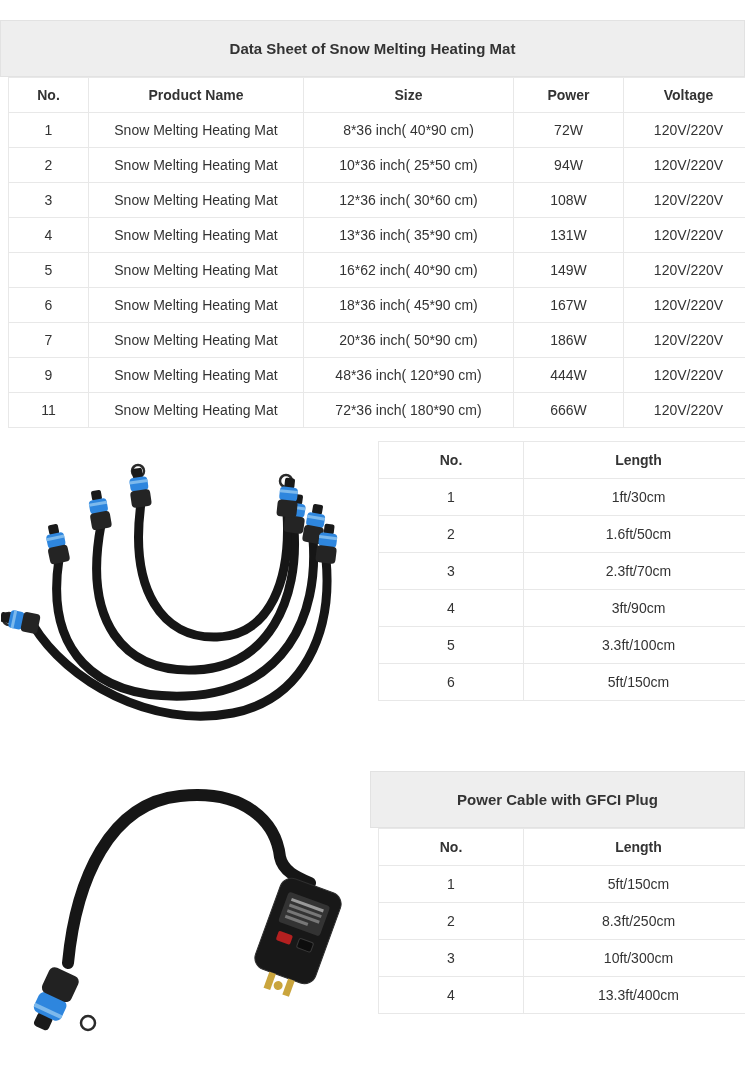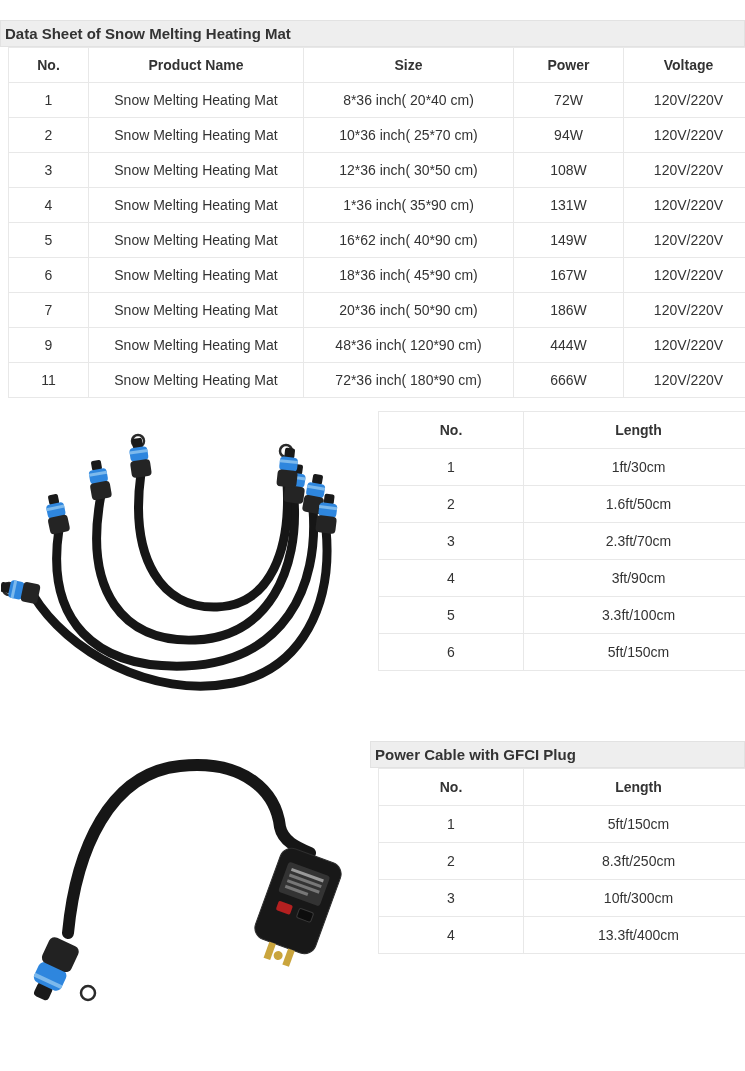--- a/index.html
+++ b/index.html
@@ -12,24 +12,25 @@
   .page {
     width: 745px;
     margin: 0 auto;
     background: #fff;
     padding-top: 20px;
     padding-bottom: 30px;
   }
   .section-title {
     background: #eeeeee;
     border: 1px solid #e2e2e2;
+    text-align: center;
     font-weight: bold;
     font-size: 15px;
     color: #333;
-    padding: 4px 4px;
+    padding: 19px 4px;
   }
   table {
     width: 100%;
     border-collapse: collapse;
     table-layout: fixed;
     margin-left: 8px;
   }
   th, td {
     border: 1px solid #e8e8e8;
     text-align: center;
@@ -72,42 +73,42 @@
           <th>Product Name</th>
           <th>Size</th>
           <th>Power</th>
           <th>Voltage</th>
         </tr>
       </thead>
       <tbody>
         <tr>
           <td>1</td>
           <td>Snow Melting Heating Mat</td>
-          <td>8*36 inch( 20*40 cm)</td>
+          <td>8*36 inch( 40*90 cm)</td>
           <td>72W</td>
           <td>120V/220V</td>
         </tr>
         <tr>
           <td>2</td>
           <td>Snow Melting Heating Mat</td>
-          <td>10*36 inch( 25*70 cm)</td>
+          <td>10*36 inch( 25*50 cm)</td>
           <td>94W</td>
           <td>120V/220V</td>
         </tr>
         <tr>
           <td>3</td>
           <td>Snow Melting Heating Mat</td>
-          <td>12*36 inch( 30*50 cm)</td>
+          <td>12*36 inch( 30*60 cm)</td>
           <td>108W</td>
           <td>120V/220V</td>
         </tr>
         <tr>
           <td>4</td>
           <td>Snow Melting Heating Mat</td>
-          <td>1*36 inch( 35*90 cm)</td>
+          <td>13*36 inch( 35*90 cm)</td>
           <td>131W</td>
           <td>120V/220V</td>
         </tr>
         <tr>
           <td>5</td>
           <td>Snow Melting Heating Mat</td>
           <td>16*62 inch( 40*90 cm)</td>
           <td>149W</td>
           <td>120V/220V</td>
         </tr>

